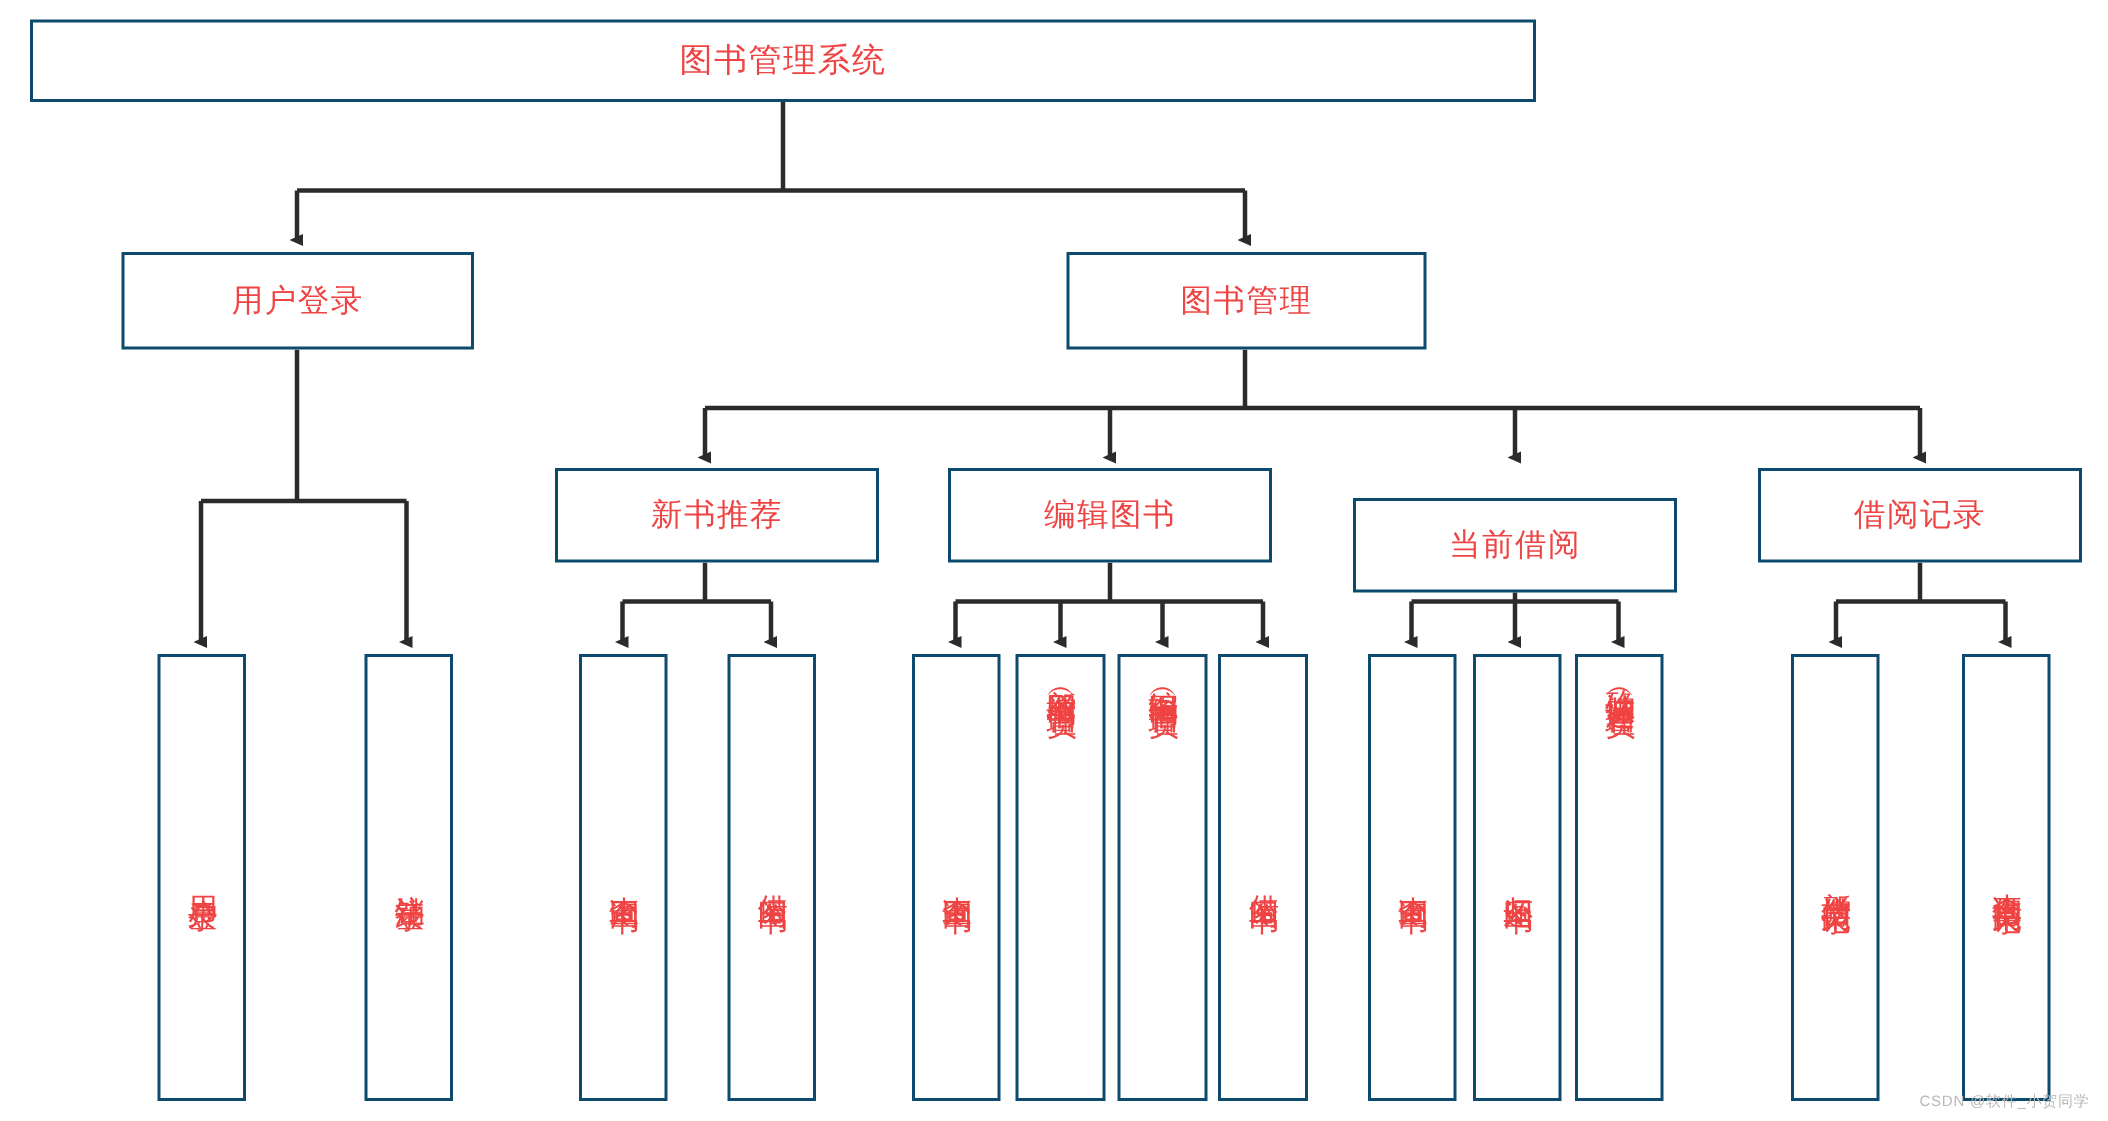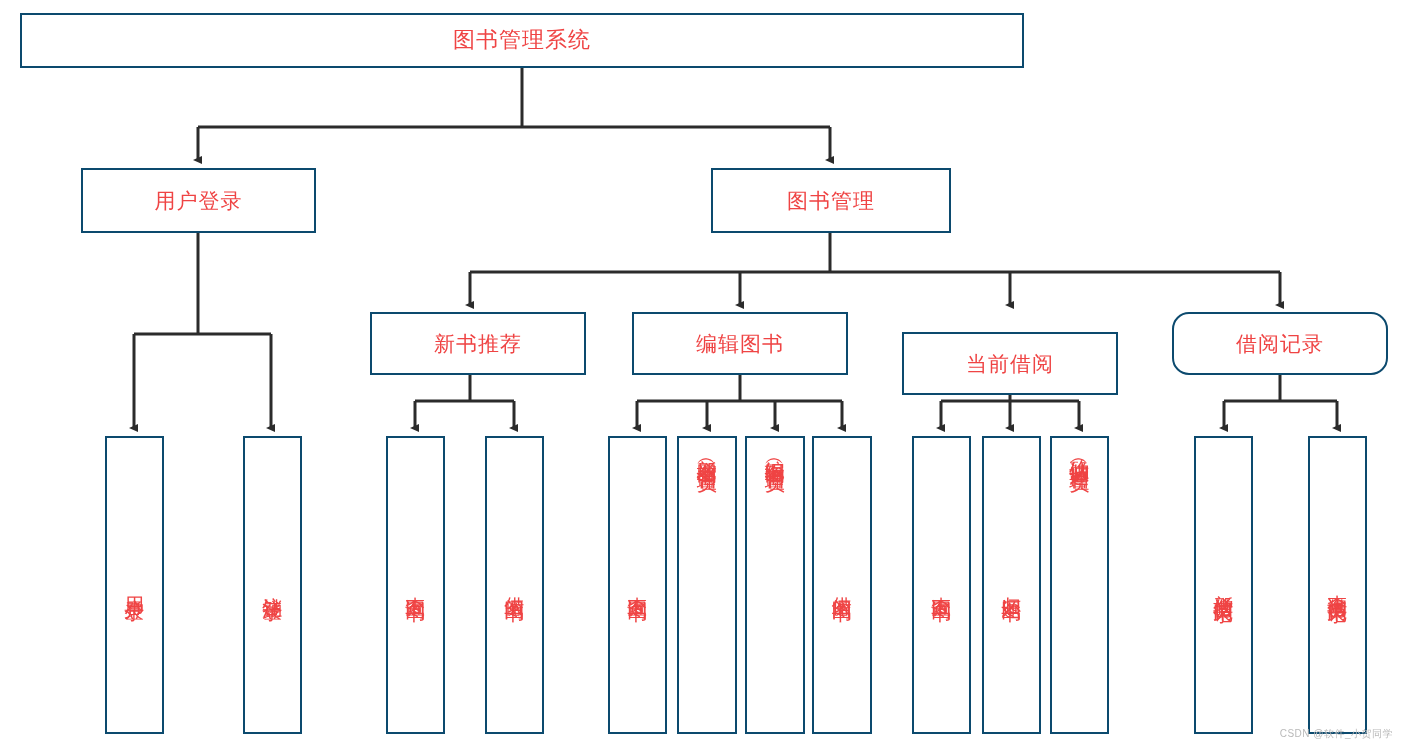--- a/index.html
+++ b/index.html
@@ -127,21 +127,21 @@
   </svg>
 
   <div class="node h root" style="left:20px; top:13px; width:1004px; height:55px;">图书管理系统</div>
 
   <div class="node h" style="left:81px; top:168px; width:235px; height:65px;">用户登录</div>
   <div class="node h" style="left:711px; top:168px; width:240px; height:65px;">图书管理</div>
 
   <div class="node h" style="left:370px; top:312px; width:216px; height:63px;">新书推荐</div>
   <div class="node h" style="left:632px; top:312px; width:216px; height:63px;">编辑图书</div>
   <div class="node h" style="left:902px; top:312px; width:216px; height:63px;margin-top:20px;">当前借阅</div>
-  <div class="node h" style="left:1172px; top:312px; width:216px; height:63px;border-radius:17px;">借阅记录</div>
+  <div class="node h" style="left:1172px; top:312px; width:216px; height:63px;">借阅记录</div>
 
   <div class="node leaf mid" style="left:105px; top:436px; width:59px; height:298px;">用户登录</div>
   <div class="node leaf mid" style="left:243px; top:436px; width:59px; height:298px;">注销登录</div>
 
   <div class="node leaf mid" style="left:386px; top:436px; width:59px; height:298px;">查询图书</div>
   <div class="node leaf mid" style="left:485px; top:436px; width:59px; height:298px;">借阅图书</div>
 
   <div class="node leaf mid" style="left:608px; top:436px; width:59px; height:298px;">查询图书</div>
   <div class="node leaf" style="left:677px; top:436px; width:60px; height:298px;">新增图书（管理员）</div>
   <div class="node leaf" style="left:745px; top:436px; width:60px; height:298px;">编辑图书（管理员）</div>

